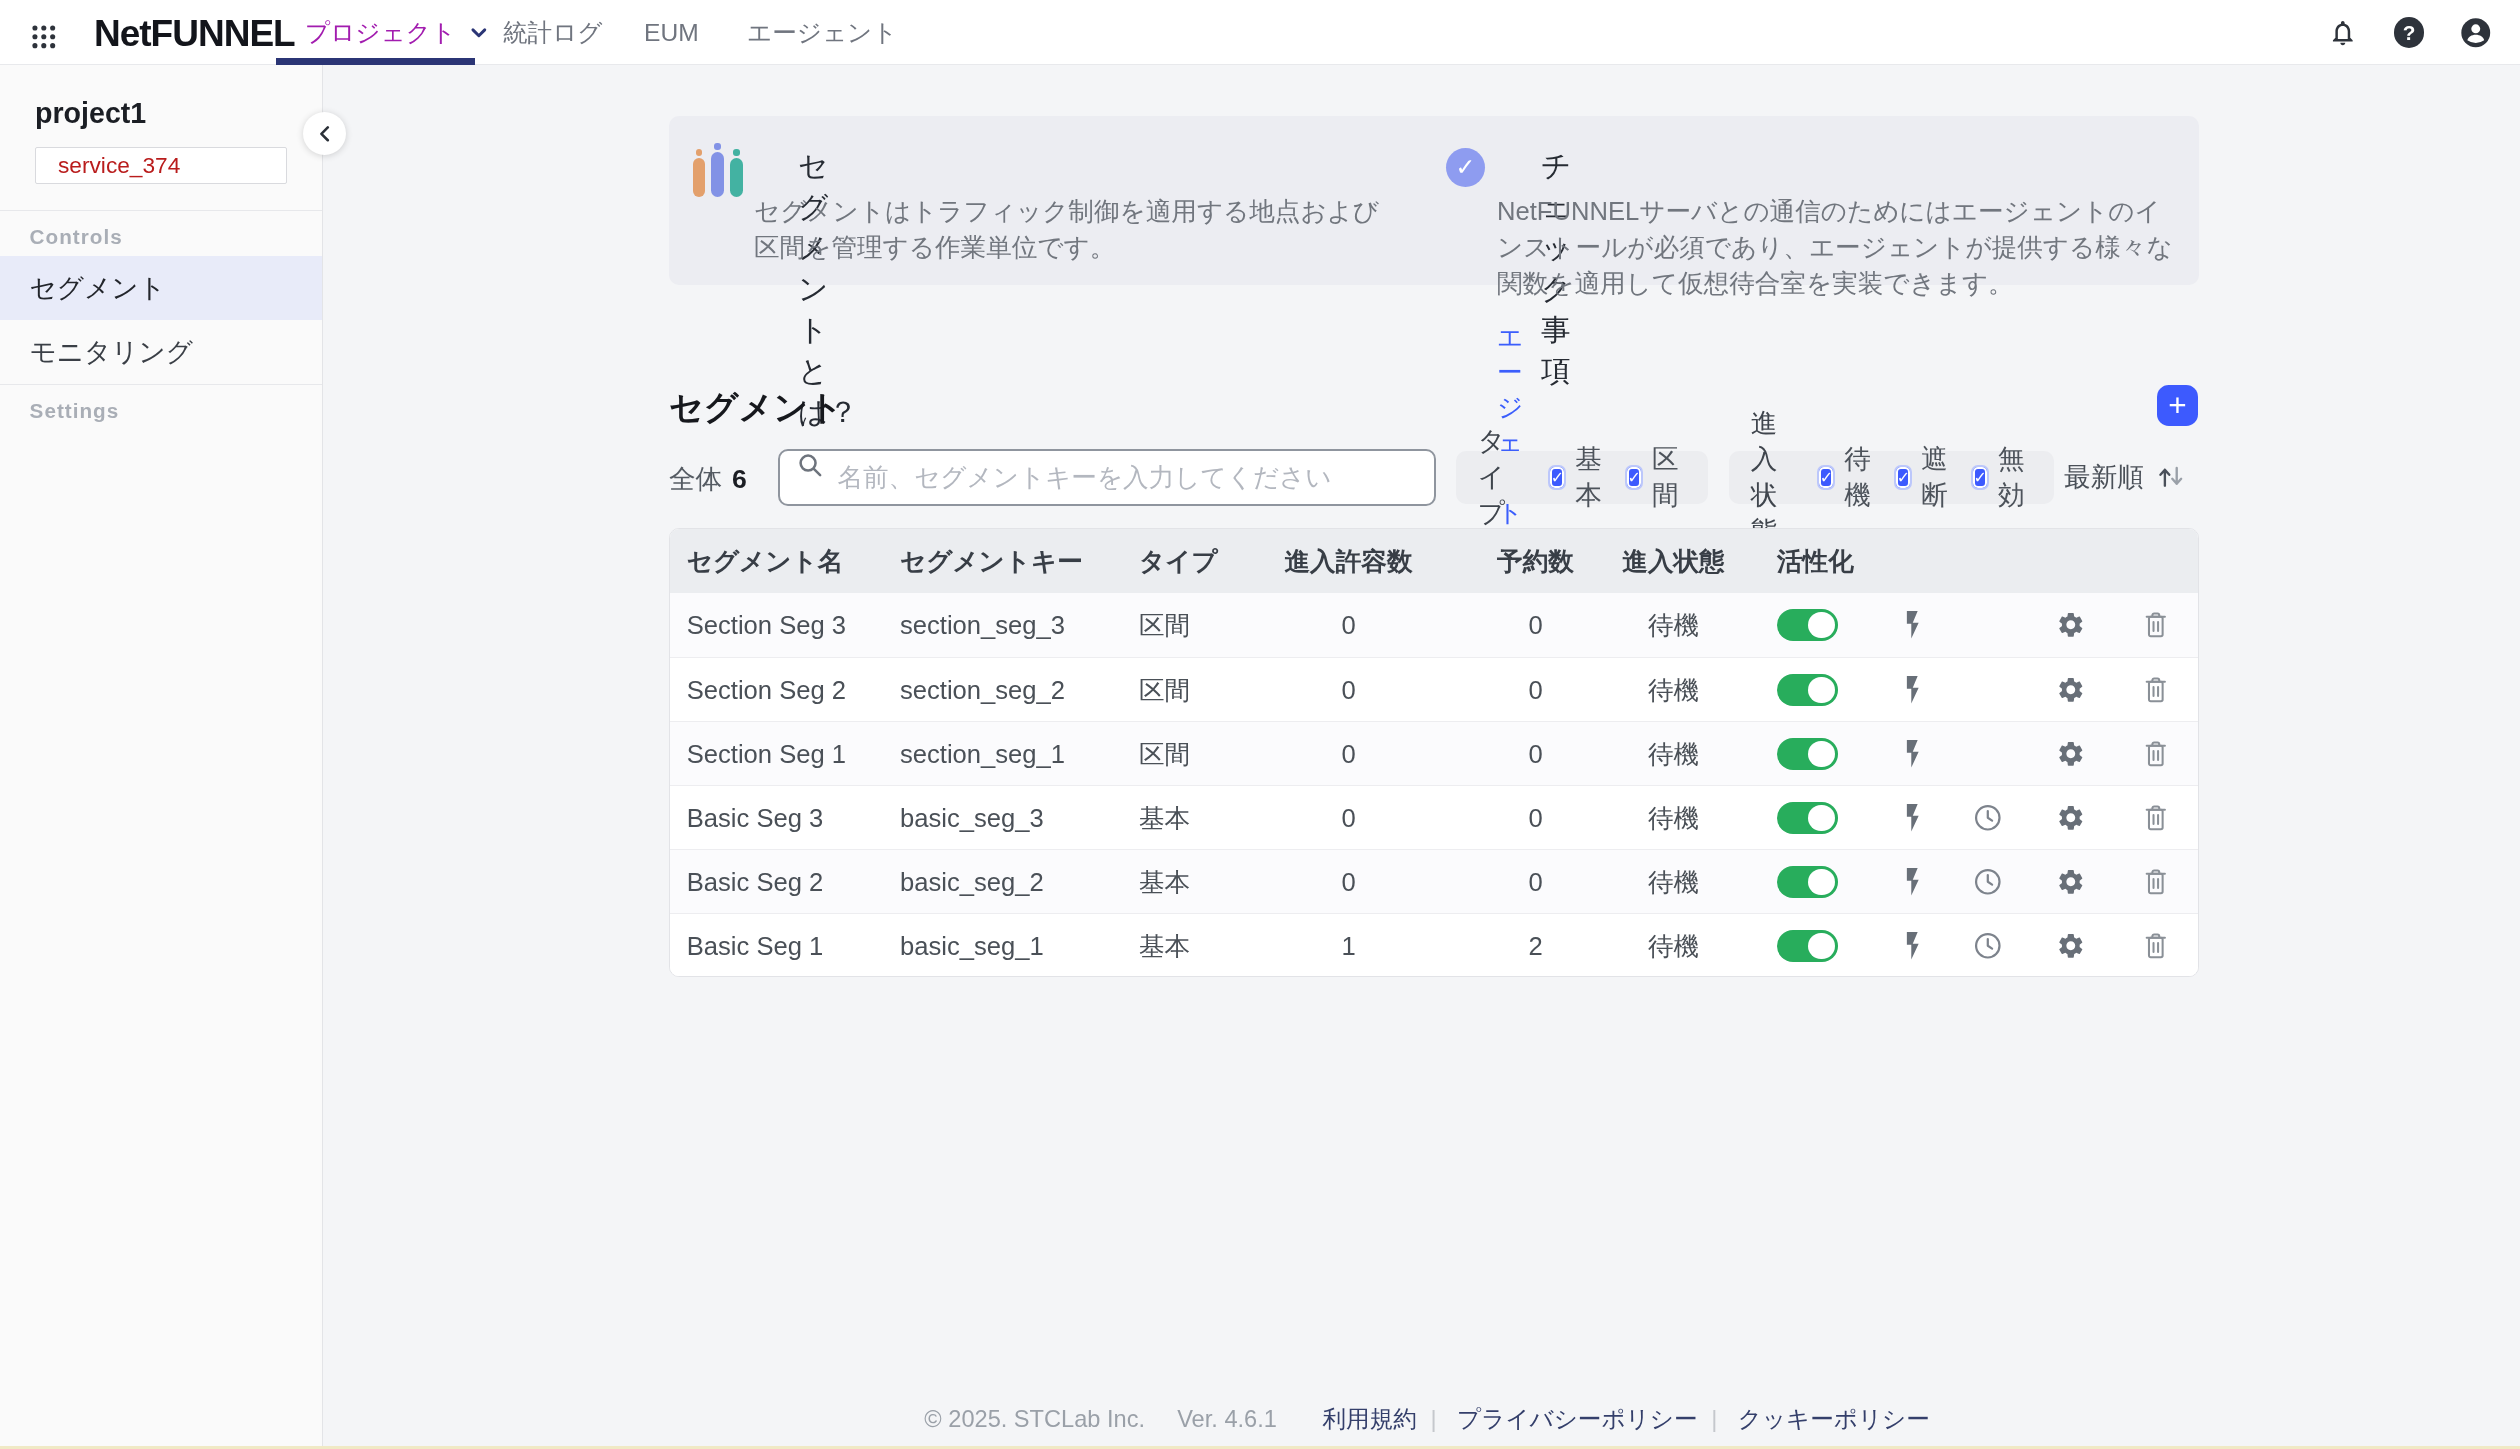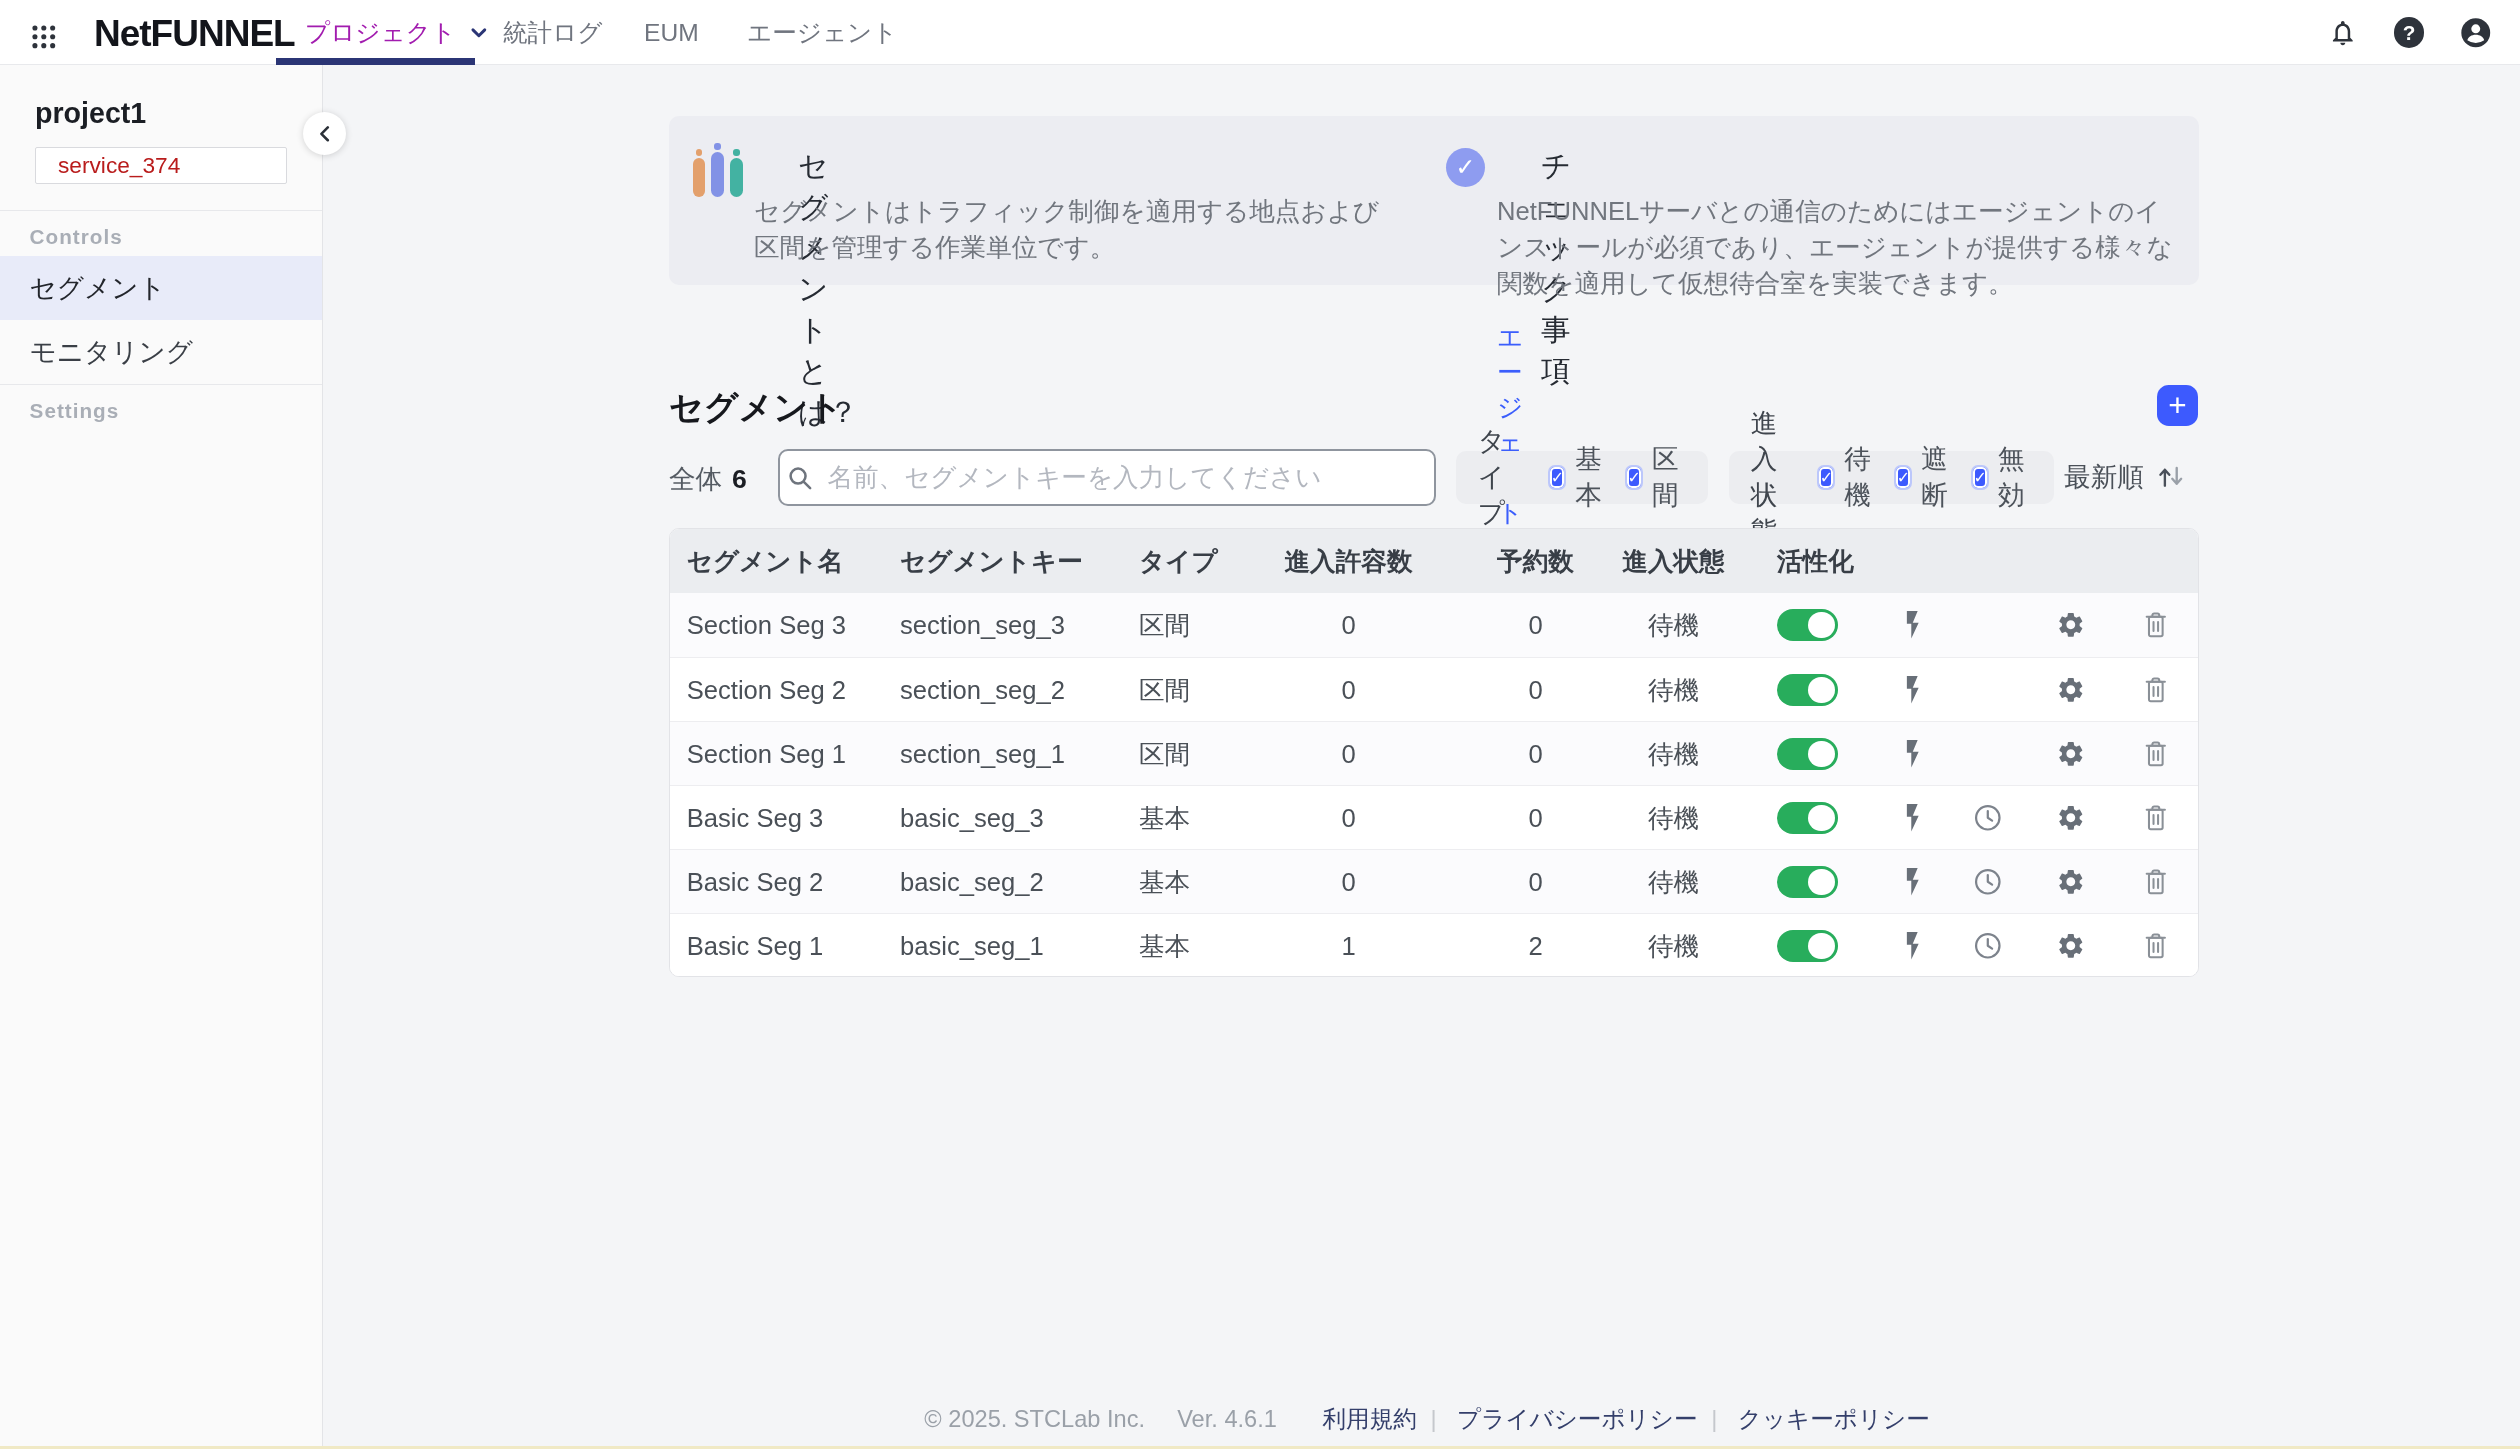--- a/index.html
+++ b/index.html
@@ -44,21 +44,21 @@
   .banner-link { position:absolute; left:828px; top:204px; font-size:25.6px; color:#3b5efc; cursor:pointer; }
 
   
   .sec-title { top:320px; font-size:34px; font-weight:700; color:#16181d; }
   .add-btn { position:absolute; left:1834px; top:320px; width:41px; height:41px; border-radius:11.8px; background:#3d5afe; color:#fff; font-size:31.5px; font-weight:400; display:flex; align-items:center; justify-content:center; cursor:pointer; }
 
   
   .filter-row { top:382px; height:61px; }
   .total { position:absolute; left:0; top:13.8px; font-size:26.6px; color:#555b63; }
   .total b { color:#1b1e24; font-weight:700; margin-left:9.9px; }
-  .search-box { position:absolute; left:109px; top:2px; width:658px; height:57px; background:#fff; border:2px solid #8f959e; border-radius:9.9px; display:flex; align-items:center; padding:0 6px; gap:13.8px;font-family:Liberation Serif, serif; }
+  .search-box { position:absolute; left:109px; top:2px; width:658px; height:57px; background:#fff; border:2px solid #8f959e; border-radius:9.9px; display:flex; padding:0 16px; gap:13.8px;font-family:Liberation Serif, serif; }
   .search-box input { border:none; outline:none; flex:1; font-size:25.6px; color:#30343b; font-family:inherit; background:transparent; }
   .search-box input::placeholder { color:#b3b7bf; }
   .fgroup { position:absolute; top:3.9px; height:53px; background:#ecedf0; border-radius:9.9px; display:flex; align-items:center; padding:0 21.7px; gap:15.8px; }
   .fgroup .glabel { font-size:26.6px; color:#3f454d; margin-right:5.9px; }
   .cb-wrap { display:flex; align-items:center; gap:8.9px; cursor:pointer; }
   .cb { width:25.6px; height:25.6px; border-radius:6.9px; background:#3d5afe; border:2px solid #bcc7fb; box-shadow:inset 0 0 0 2px #fff; color:#fff; font-size:15.8px; font-weight:700; display:flex; align-items:center; justify-content:center; }
   .cb-label { font-size:26.6px; color:#4d535b; }
   .sort { position:absolute; right:13.8px; top:11.8px; display:flex; align-items:center; gap:11.8px; cursor:pointer; }
   .sort-label { font-size:26.6px; color:#4a5058; }
 

